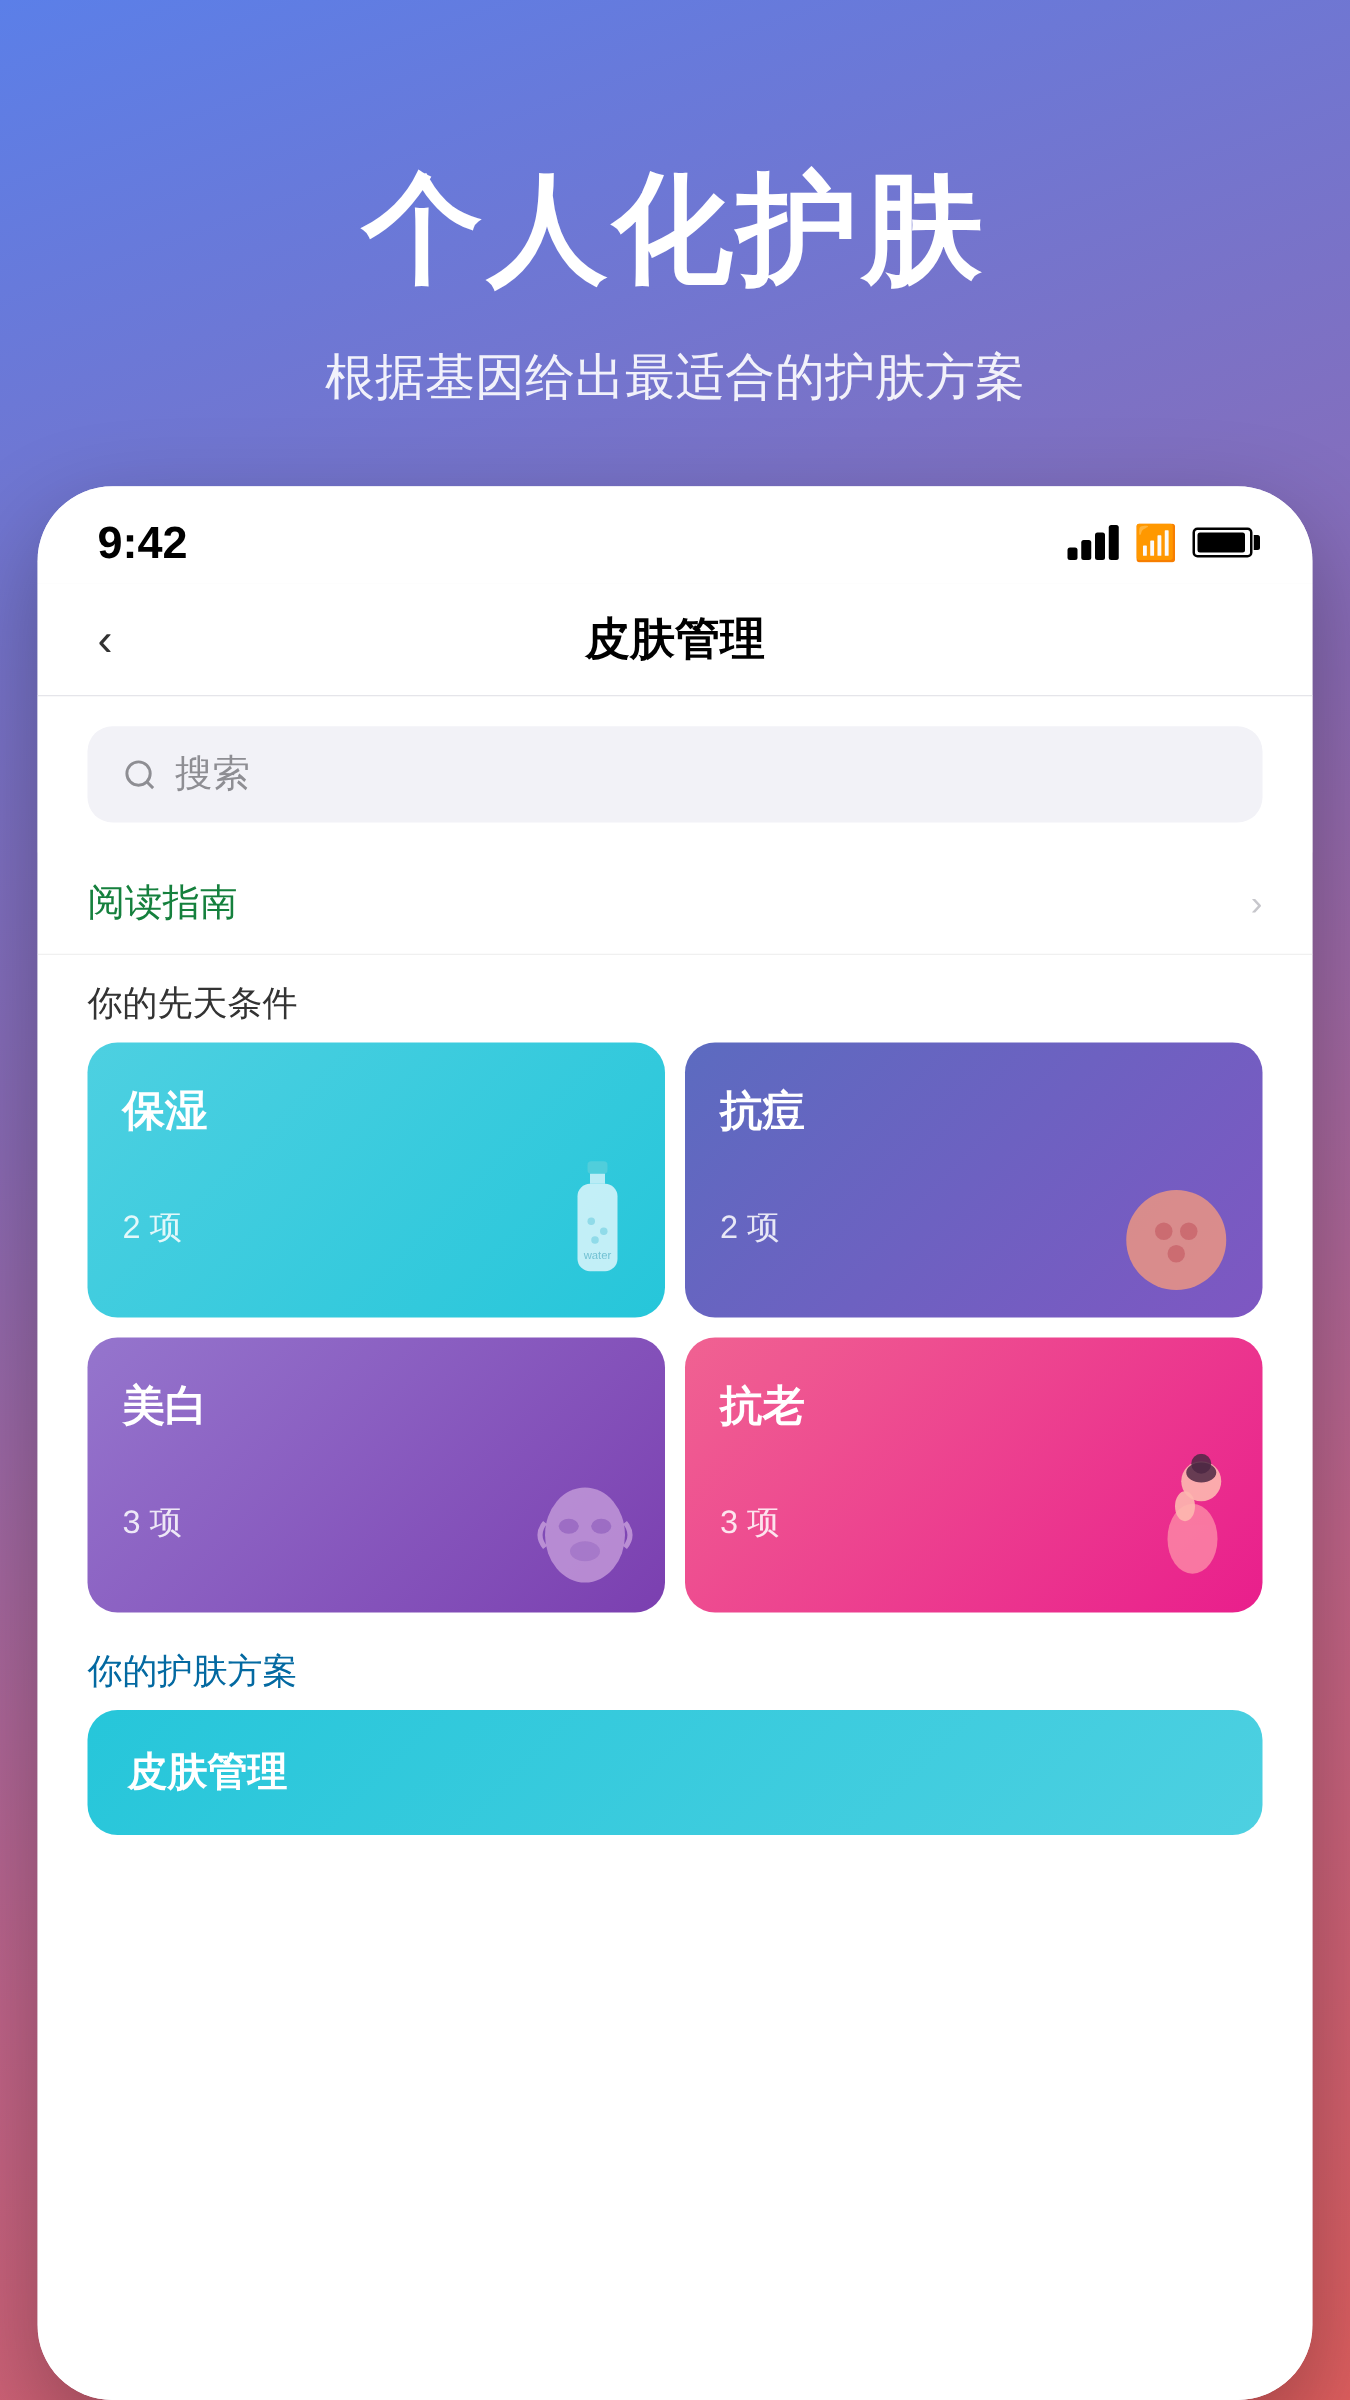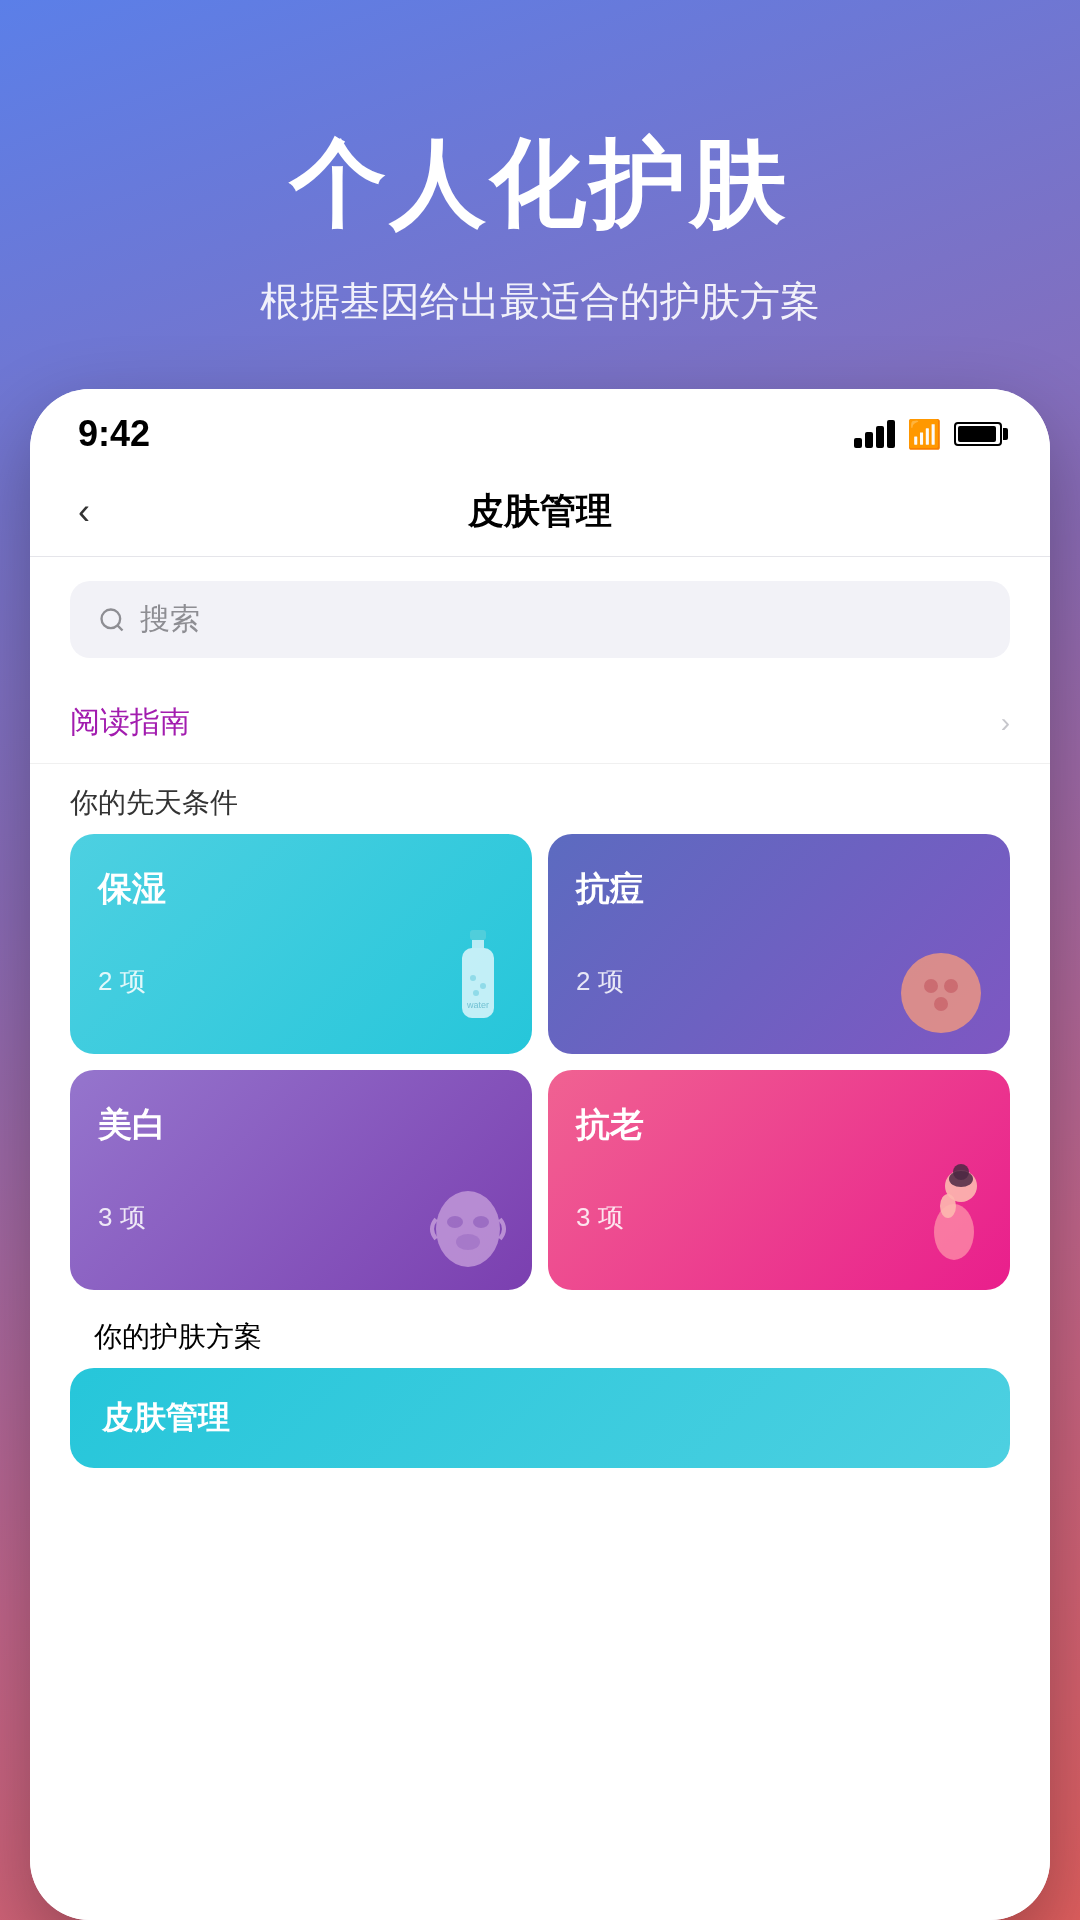--- a/index.html
+++ b/index.html
@@ -175,21 +175,21 @@
     .guide-section {
       padding: 20px 40px;
       display: flex;
       justify-content: space-between;
       align-items: center;
       border-bottom: 1px solid #f0f0f0;
     }
 
     .guide-text {
       font-size: 30px;
-      color: #a21caf;
+      color: #15803d;
       font-weight: 500;
       text-align: center;
     }
 
     .chevron-right {
       font-size: 28px;
       color: #c7c7cc;
     }
 
     .section-label {
@@ -249,23 +249,22 @@
     .card-illustration {
       position: absolute;
       bottom: 12px;
       right: 24px;
       opacity: 0.9;
     }
 
     .skincare-section-label {
       padding: 8px 40px 12px 40px;
       font-size: 28px;
-      color: #000000;
+      color: #0369a1;
       font-weight: 500;
-      margin-left: 24px;
     }
 
     .bottom-card-wrapper {
       padding: 0 40px;
     }
 
     .bottom-card {
       background: linear-gradient(135deg, #26c6da 0%, #4dd0e1 100%);
       border-radius: 24px;
       padding: 28px 32px;

